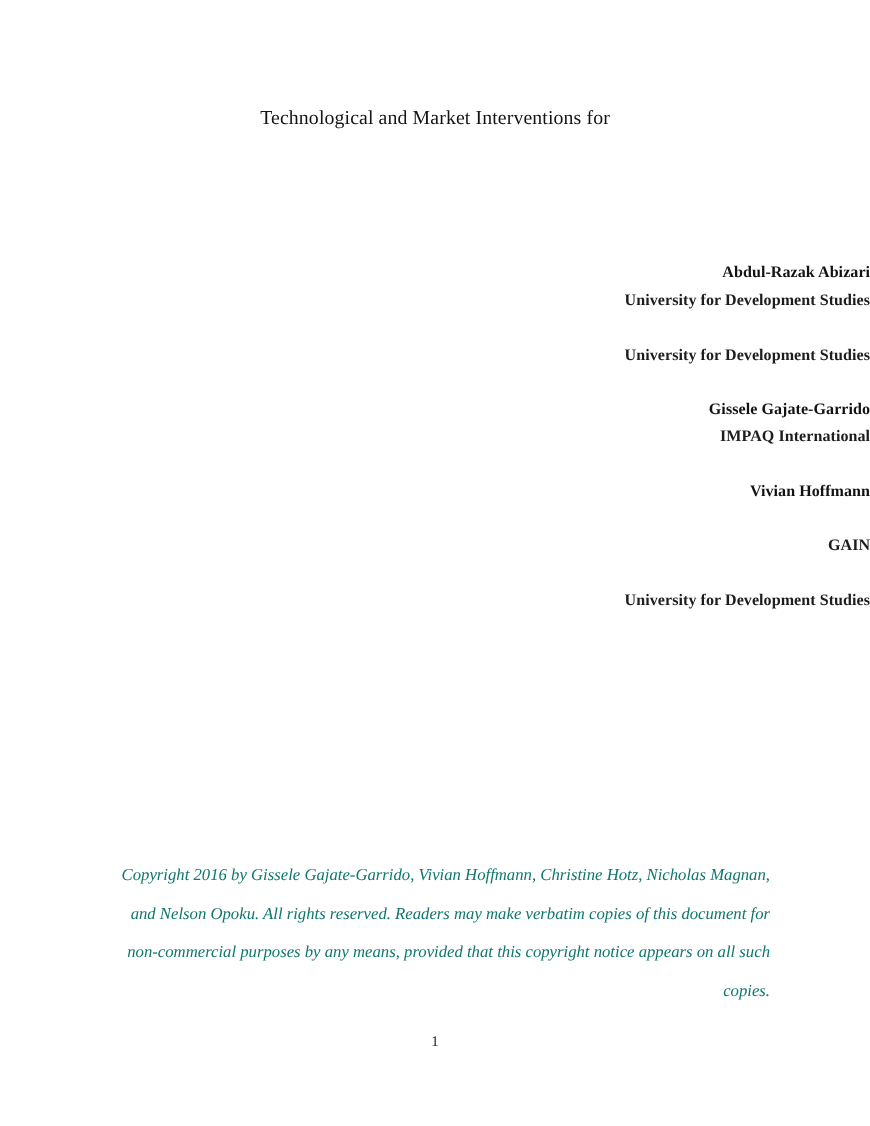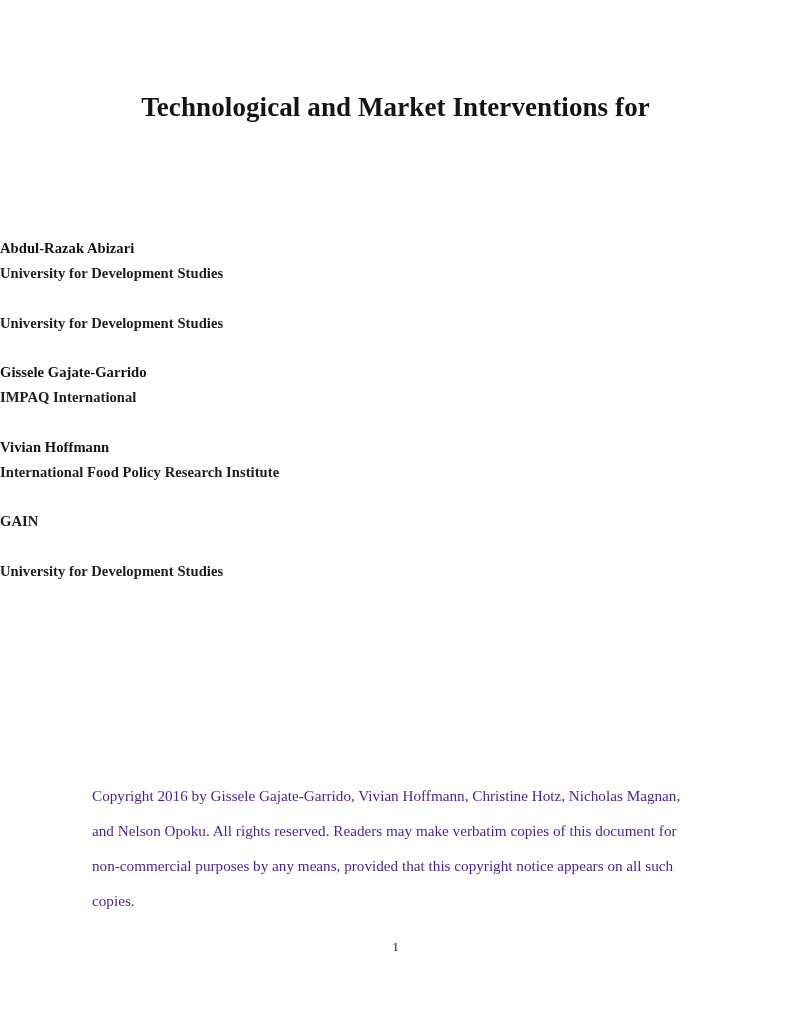--- a/index.html
+++ b/index.html
@@ -25,35 +25,35 @@
 
   
   .title-block {
     position: absolute;
     top: 82px;
     left: 0;
     width: 791px;
     text-align: center;
   }
   .title-line {
-    font-size: 27px;
-    font-weight: bold;
+    font-size: 18px;
+    font-weight: normal;
     letter-spacing: 0.1px;
     line-height: 50px;
     color: #141414;
     white-space: pre;
   }
 
   
   .authors {
     position: absolute;
     top: 236px;
     left: 0;
     width: 791px;
-    text-align: left;
+    text-align: right;
   }
   .author-block {
     margin-bottom: 24.5px;
   }
   .author-name {
     font-size: 14.6px;
     font-weight: bold;
     line-height: 25px;
     color: #131313;
     letter-spacing: 0.05px;
@@ -65,24 +65,25 @@
     color: #1d1d1d;
     letter-spacing: 0.05px;
   }
 
   
   .copyright {
     position: absolute;
     top: 778px;
     left: 92px;
     width: 608px;
-    text-align: left;
+    text-align: right;
+    font-style: italic;
     font-size: 15.2px;
     line-height: 35px;
-    color: #4c1d95;
+    color: #0f766e;
   }
   .copyright-line {
     display: block;
     white-space: pre-wrap;
   }
 
   
   .page-number {
     position: absolute;
     top: 939px;
@@ -113,21 +114,20 @@
       <div class="author-affil">University for Development Studies</div>
     </div>
 
     <div class="author-block">
       <div class="author-name">Gissele Gajate-Garrido</div>
       <div class="author-affil">IMPAQ International</div>
     </div>
 
     <div class="author-block">
       <div class="author-name">Vivian Hoffmann</div>
-      <div class="author-affil">International Food Policy Research Institute</div>
     </div>
 
     <div class="author-block">
       <div class="author-affil">GAIN</div>
     </div>
 
     <div class="author-block">
     </div>
 
     <div class="author-block">

